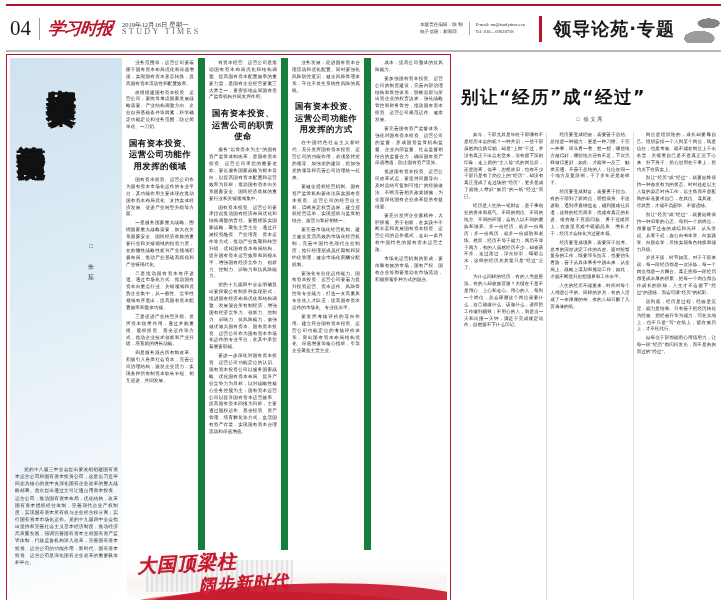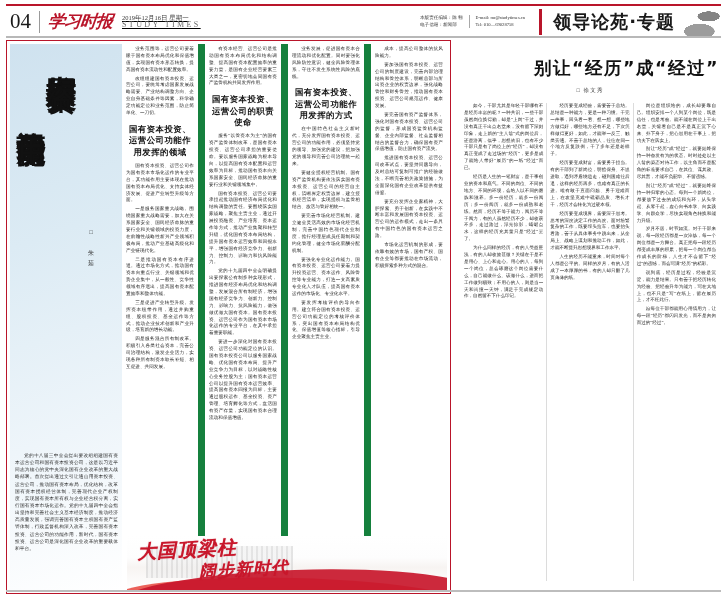--- a/index.html
+++ b/index.html
@@ -9,21 +9,21 @@
   body {
     width: 727px; height: 600px;
     font-family: "Liberation Serif", "DejaVu Serif", serif;
     overflow: hidden;
     position: relative;
   }
 
   
   .masthead {
     position: relative;
-    height: 38px;
+    height: 52px;
     padding: 0 22px;
     box-sizing: border-box;
   }
   .mast-topline {
     position: absolute;
     left: 6px; right: 6px; top: 4px;
     height: 2px;
     background: #b9152a;
   }
   .mast-botline {
@@ -61,21 +61,20 @@
     color: #b9152a;
     font-weight: bold;
     font-style: italic;
     letter-spacing: -1px;
     font-family: "Liberation Serif", serif;
     transform: skewX(-6deg);
   }
   .paper-meta {
     padding-left: 10px;
     line-height: 1.1;
-    text-decoration: underline;
   }
   .paper-date {
     font-size: 6.5px;
     color: #3a3a3a;
     letter-spacing: 0px;
     white-space: nowrap;
   }
   .paper-en {
     font-size: 8px;
     color: #6b6b6b;
@@ -273,23 +272,23 @@
     margin-left: 8px;
     position: relative;
     padding: 4px 2px 0 2px;
     box-sizing: border-box;
   }
   .ra-title {
     font-size: 17.5px;
     font-family: "DejaVu Sans", "Liberation Sans", sans-serif;
     font-weight: bold;
     color: #111;
-    text-align: right;
+    text-align: left;
     letter-spacing: 1.5px;
-    margin-top: 12px;
+    margin-top: 27px;
     white-space: nowrap;
   }
   .ra-byline {
     text-align: center;
     font-size: 5.5px;
     color: #333;
     margin-top: 7px;
     letter-spacing: 1.2px;
   }
   .ra-cols {

